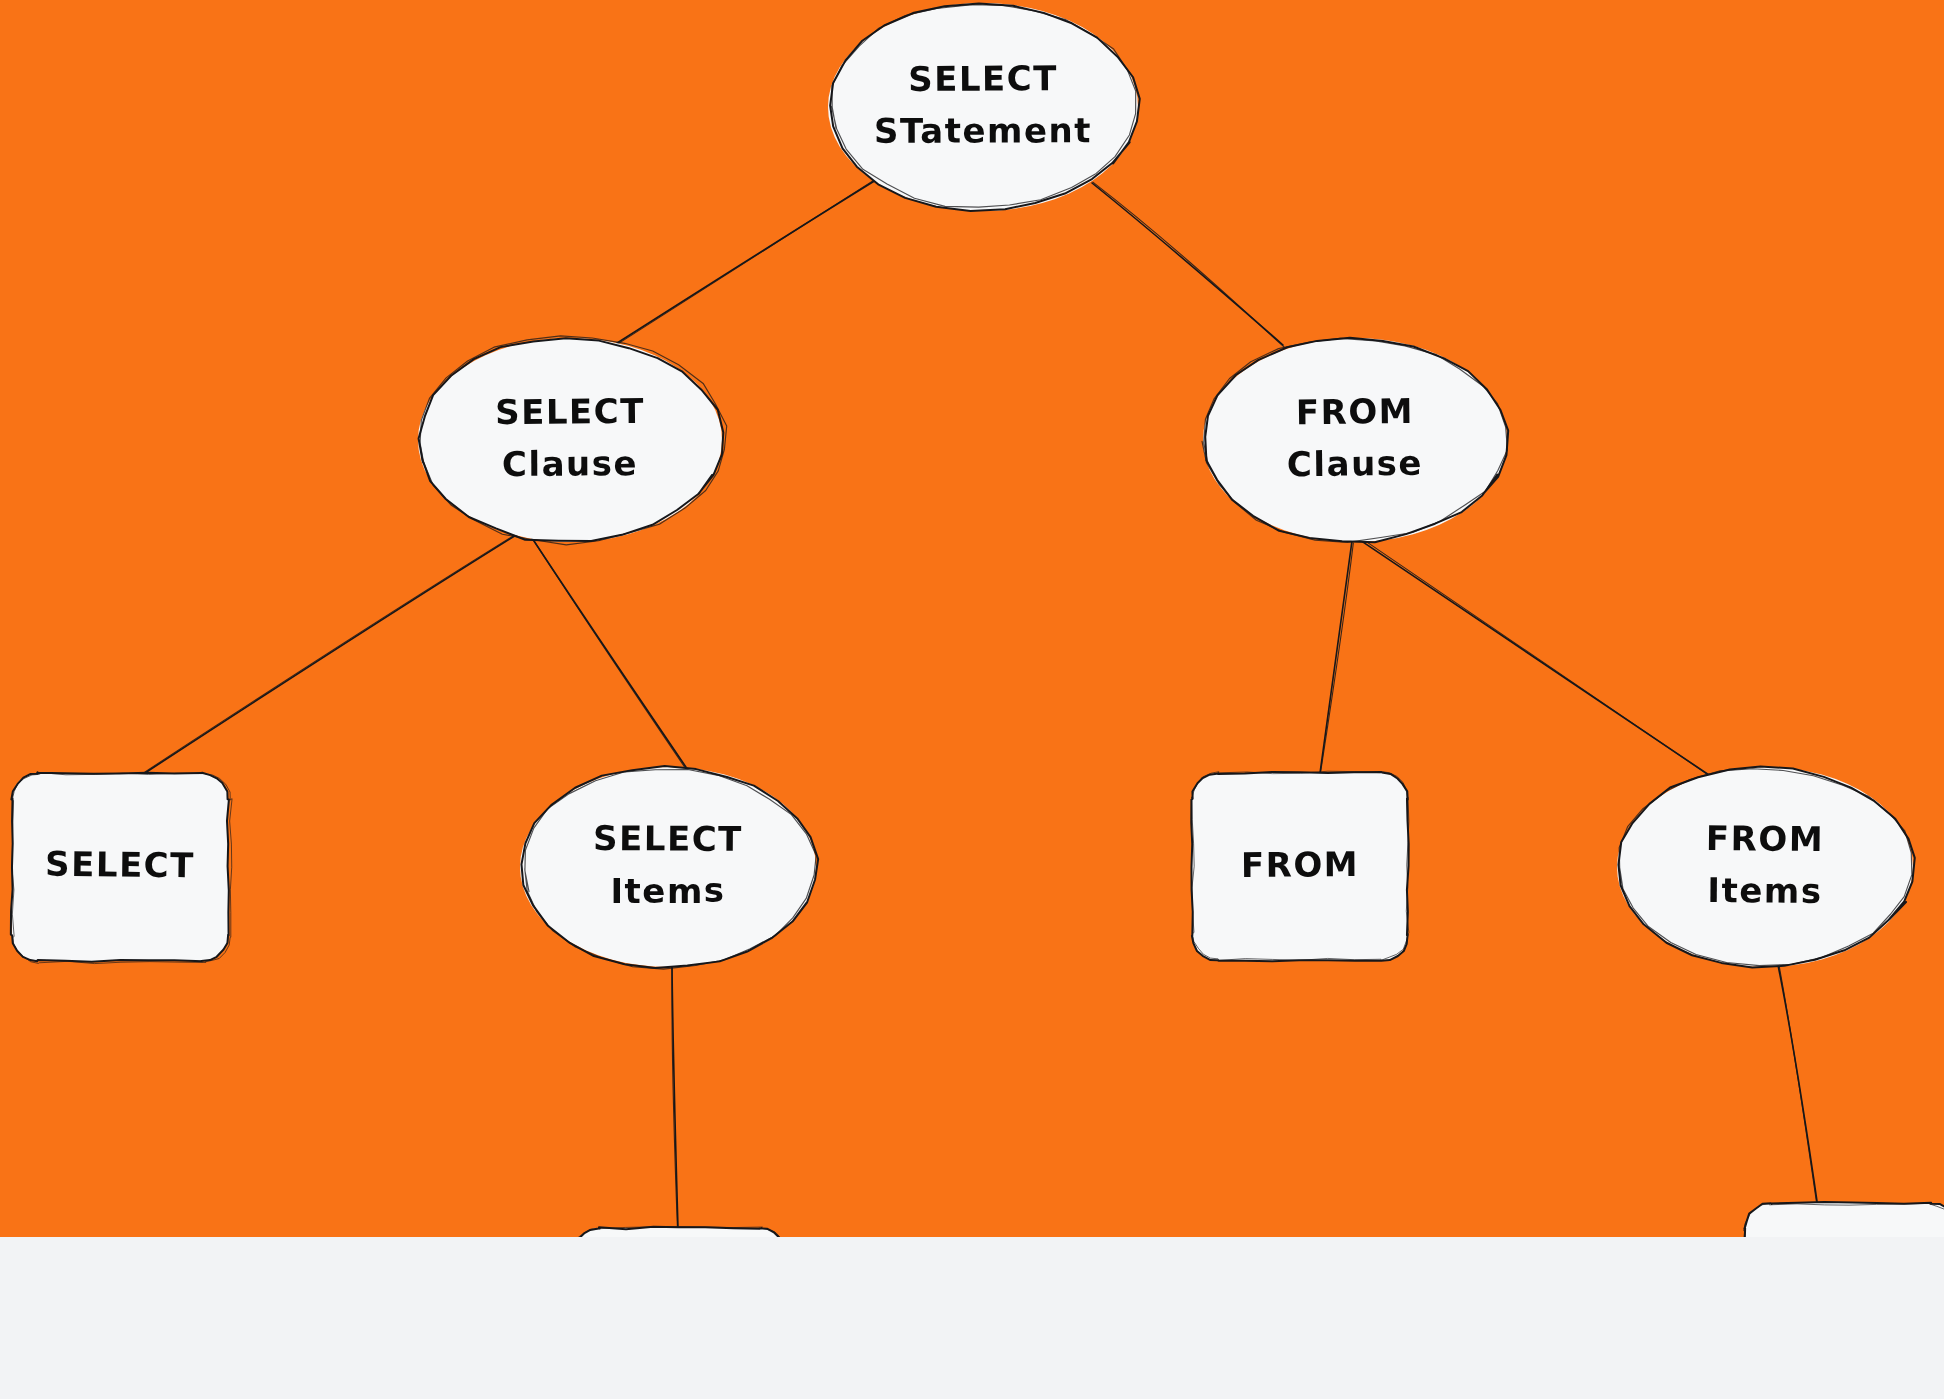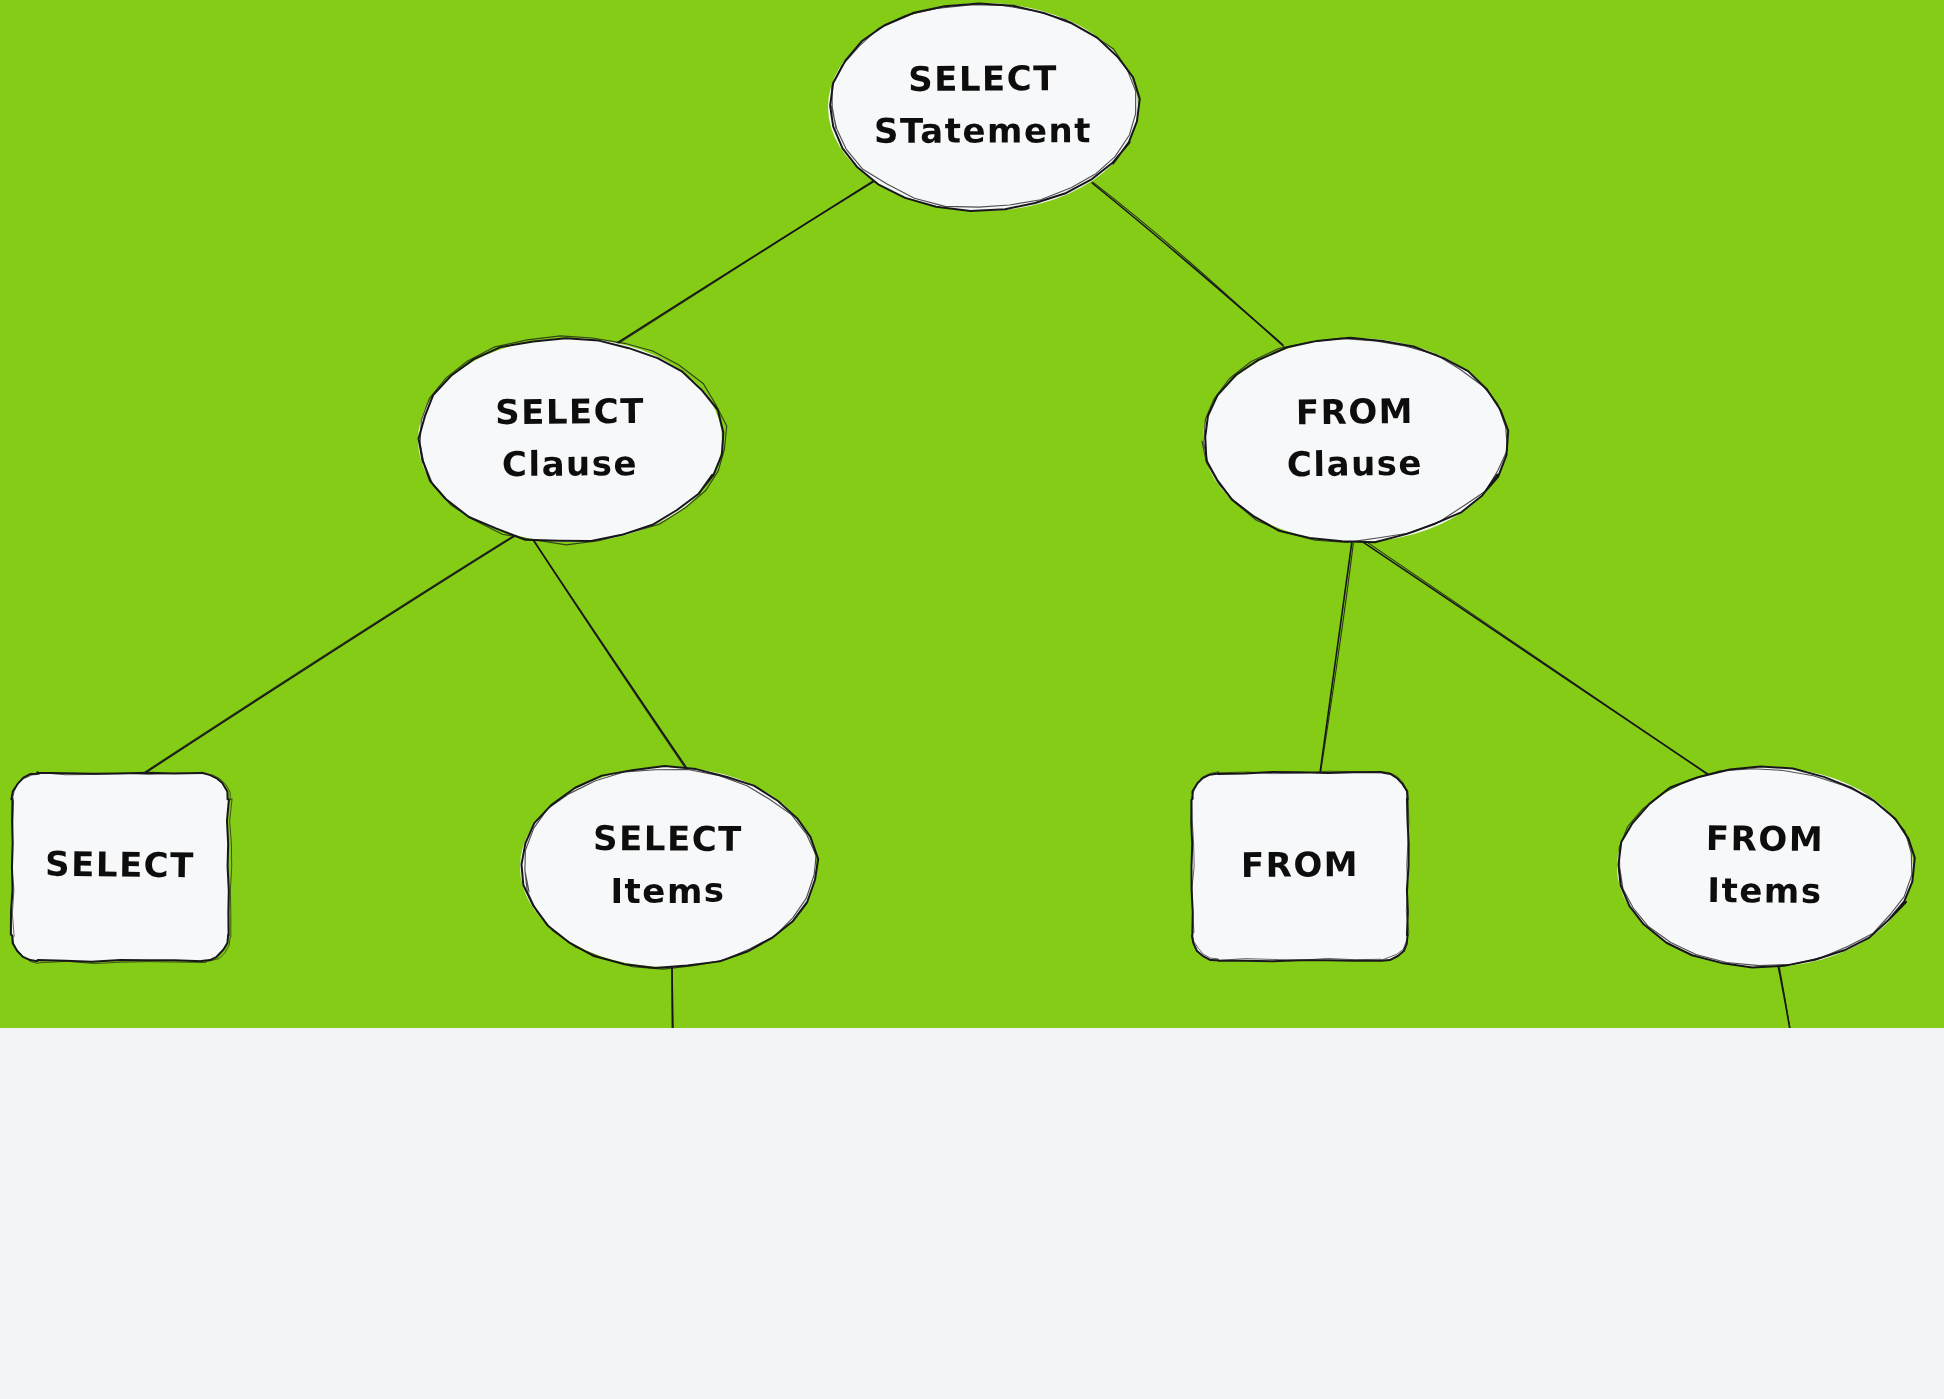--- a/index.html
+++ b/index.html
@@ -3,22 +3,22 @@
 <meta charset="utf-8">
 <style>
   html, body {
     margin: 0;
     padding: 0;
     background: #f2f3f5;
   }
   #canvas-root {
     position: relative;
     width: 1944px;
-    height: 1028px;
-    background: #84cc16;
+    height: 1237px;
+    background: #f97316;
     overflow: hidden;
     font-family: "DejaVu Sans", sans-serif;
   }
   #diagram-svg {
     position: absolute;
     top: 0;
     left: 0;
     width: 1944px;
     height: 1399px;
     display: block;

